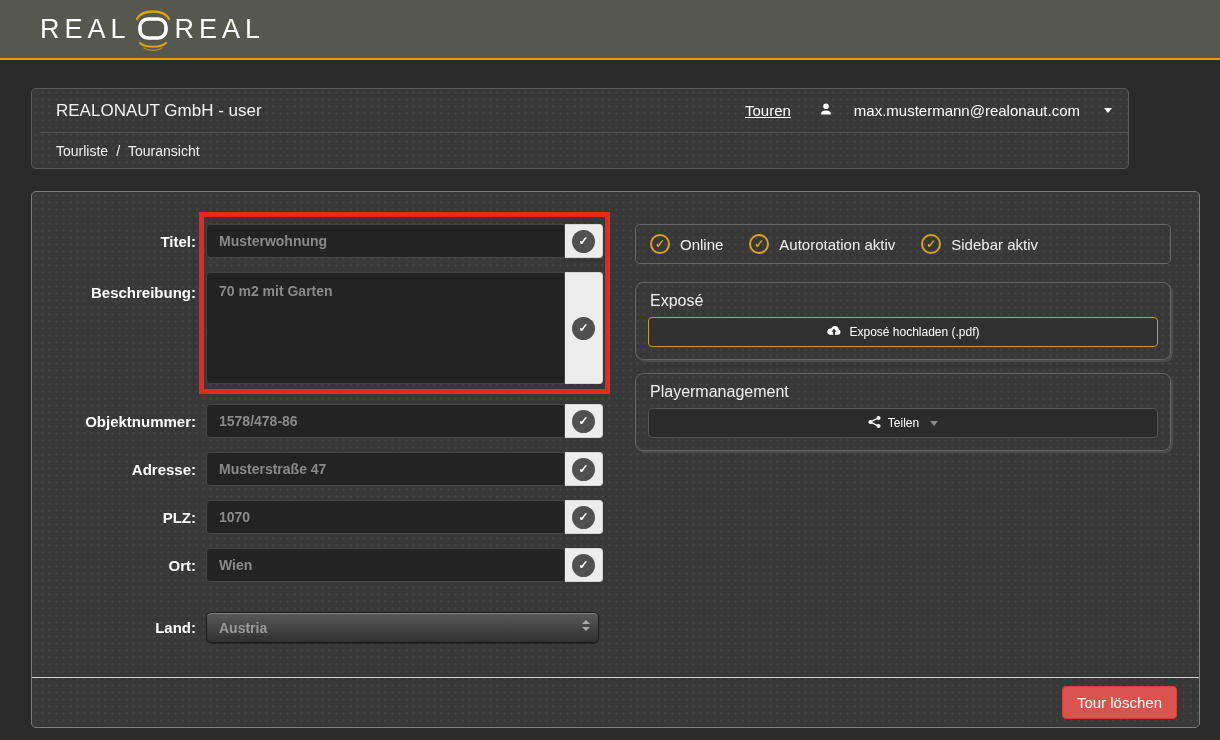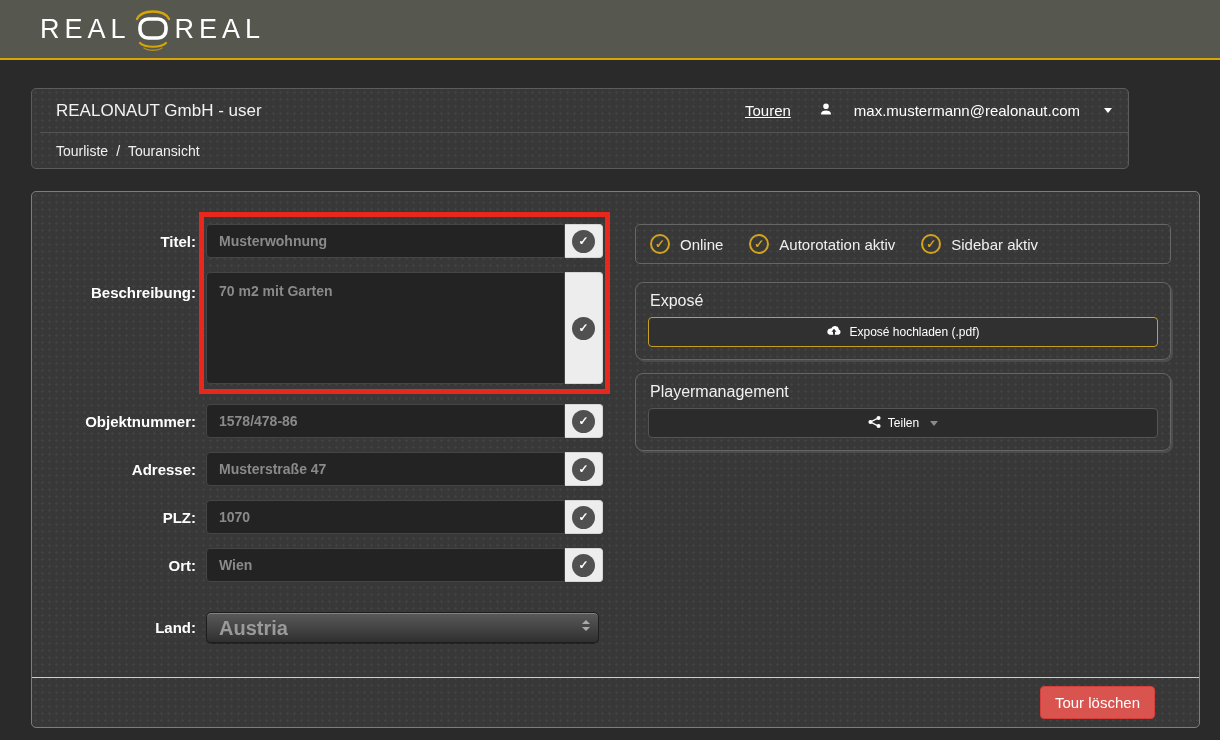--- a/index.html
+++ b/index.html
@@ -55,21 +55,21 @@
   .row-top .form-label { padding-top:12px; }
 
   .highlight-zone { position:relative; }
   .highlight-box { position:absolute; left:143px; top:-12px; width:411px; height:182px;
                    border:5px solid #e8281c; pointer-events:none; z-index:5; }
 
   .select-wrap { position:relative; width:393px; }
   .land-select { width:100%; height:31px; appearance:none; -webkit-appearance:none;
                  background:linear-gradient(#5a5a5a,#2f2f2f); border:1px solid #1e1e1e;
                  border-radius:5px; box-shadow:inset 0 1px 0 rgba(255,255,255,0.25), 0 1px 0 rgba(0,0,0,0.4);
-                 color:#9a9a9a; font-weight:bold; font-size:20px; padding:0 24px 0 12px;
+                 color:#9a9a9a; font-weight:bold; font-size:14px; padding:0 24px 0 12px;
                  font-family:"Liberation Sans", sans-serif; outline:none; }
   .select-spinner { position:absolute; right:9px; top:8px; display:flex; flex-direction:column;
                     gap:3px; pointer-events:none; }
   .select-spinner i { width:0; height:0; border-left:4px solid transparent; border-right:4px solid transparent; }
   .spin-up { border-bottom:4px solid #aaa; }
   .spin-down { border-top:4px solid #aaa; }
 
   
   .right-col { width:536px; margin-left:32px; flex:none; }
   .status-panel { border:1px solid #666; border-radius:5px; padding:9px 14px;
@@ -87,21 +87,21 @@
   .panel-btn { display:flex; align-items:center; justify-content:center; gap:7px;
                height:30px; margin:0 12px 12px; background:#303030; border-radius:4px;
                color:#fff; font-size:12px; cursor:pointer; }
   .btn-yellow { border:1px solid #c79f23; }
   .btn-gray { border:1px solid #555; background:#2b2b2b; }
   .caret-gray { width:0; height:0; border-left:4px solid transparent; border-right:4px solid transparent;
                 border-top:5px solid #8a8a8a; margin-left:4px; }
 
   
   .panel-footer { height:50px; border-top:1px solid #cccccc; display:flex; align-items:center;
-                  justify-content:flex-end; padding-right:44px; }
+                  justify-content:flex-end; padding-right:22px; }
   .delete-btn { background:#d9534f; border:1px solid #d43f3a; border-radius:4px;
                 color:#fff; font-size:15px; padding:7px 14px; cursor:pointer;
                 font-family:"Liberation Sans", sans-serif; }
 </style>
 </head>
 <body>
 
 <div class="navbar">
   <div class="logo">
     <span>REAL</span>

